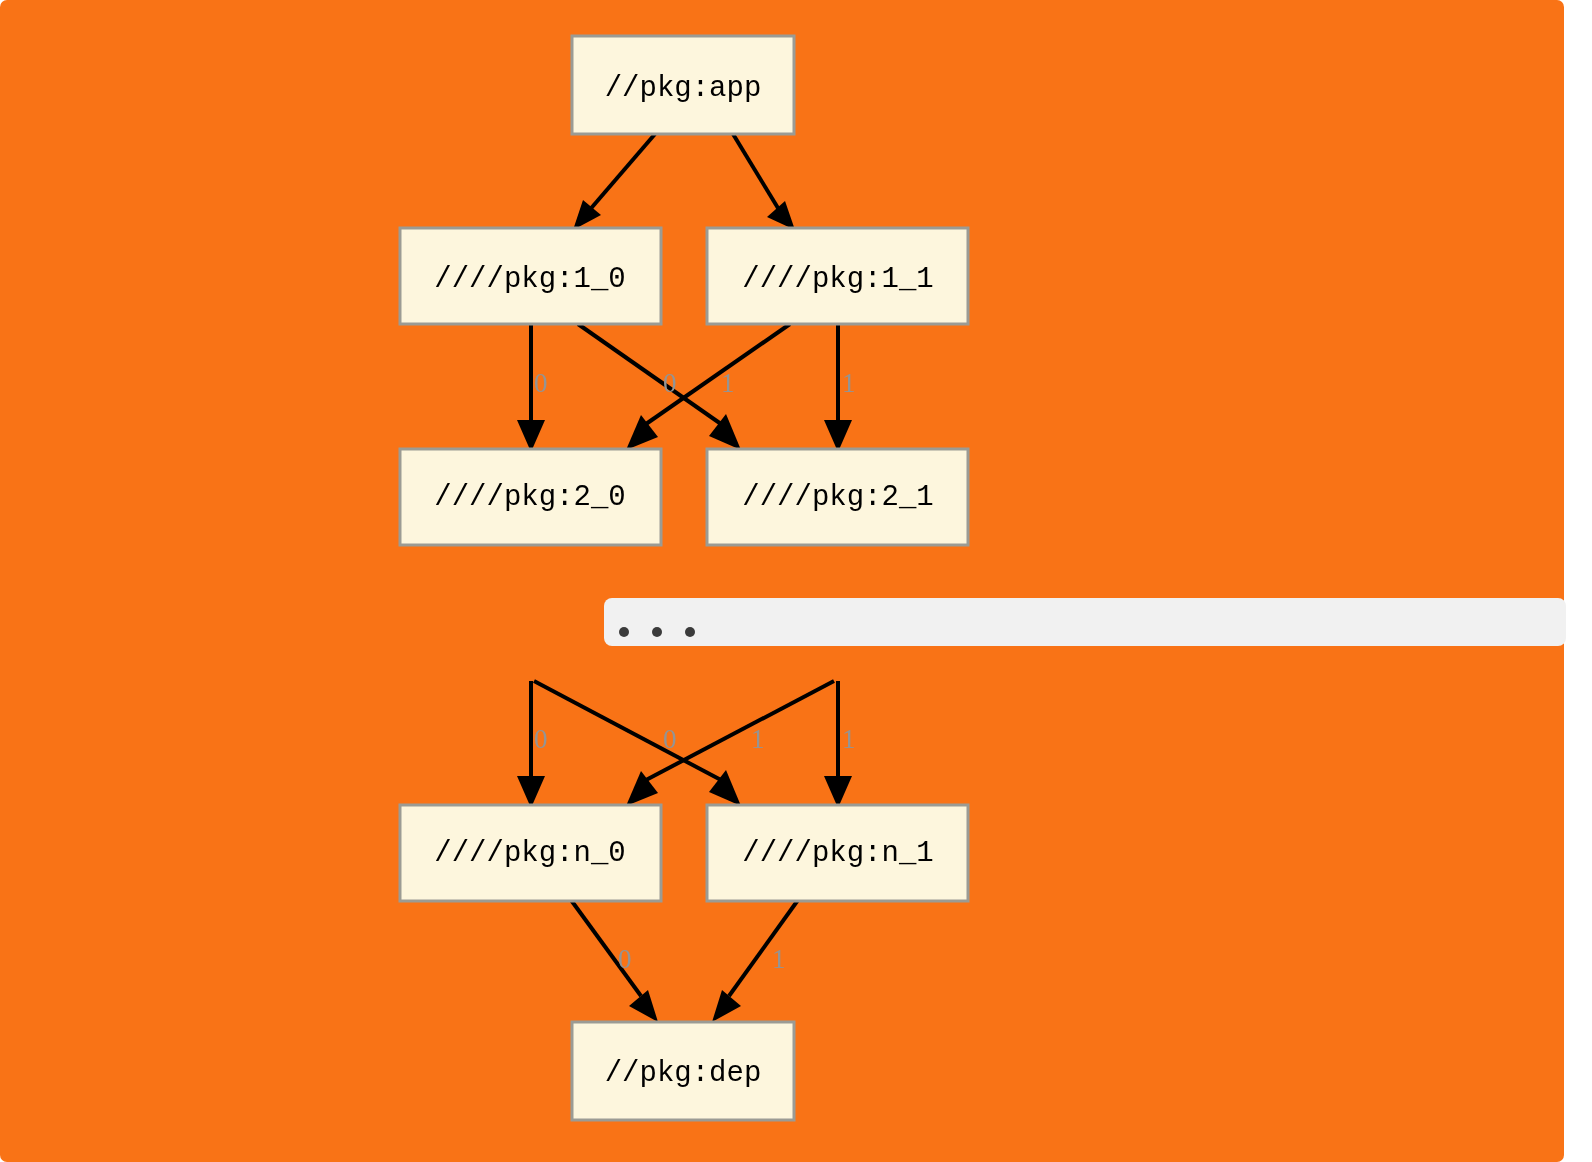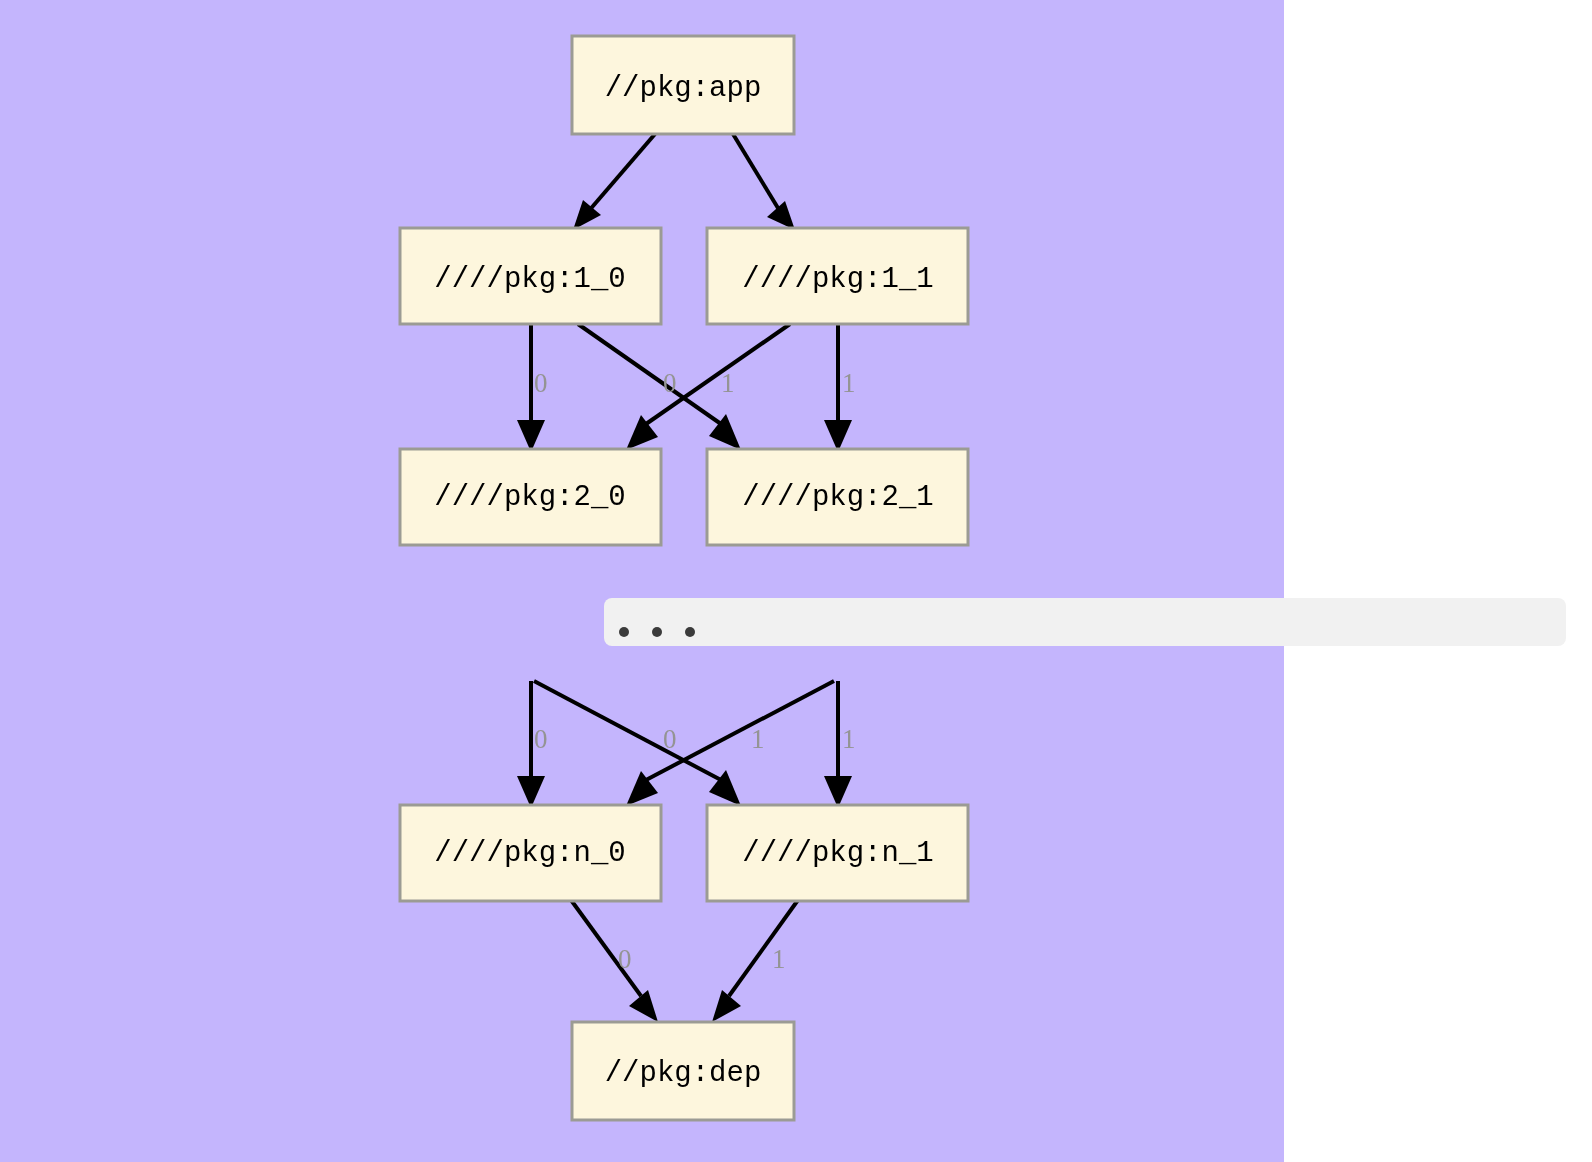--- a/index.html
+++ b/index.html
@@ -8,23 +8,24 @@
     background: #ffffff;
   }
   body {
     width: 1592px;
     height: 1162px;
     font-family: "Liberation Sans", sans-serif;
     overflow: hidden;
   }
   #canvas {
     position: relative;
-    width: 1284px;
+    width: 1564px;
     height: 1162px;
-    background: #c4b5fd;
+    background: #f97316;
+    border-radius: 7px;
   }
   #graph-svg {
     position: absolute;
     left: 0;
     top: 0;
     width: 1592px;
     height: 1162px;
   }
   .node-rect {
     fill: #fdf6dd;

